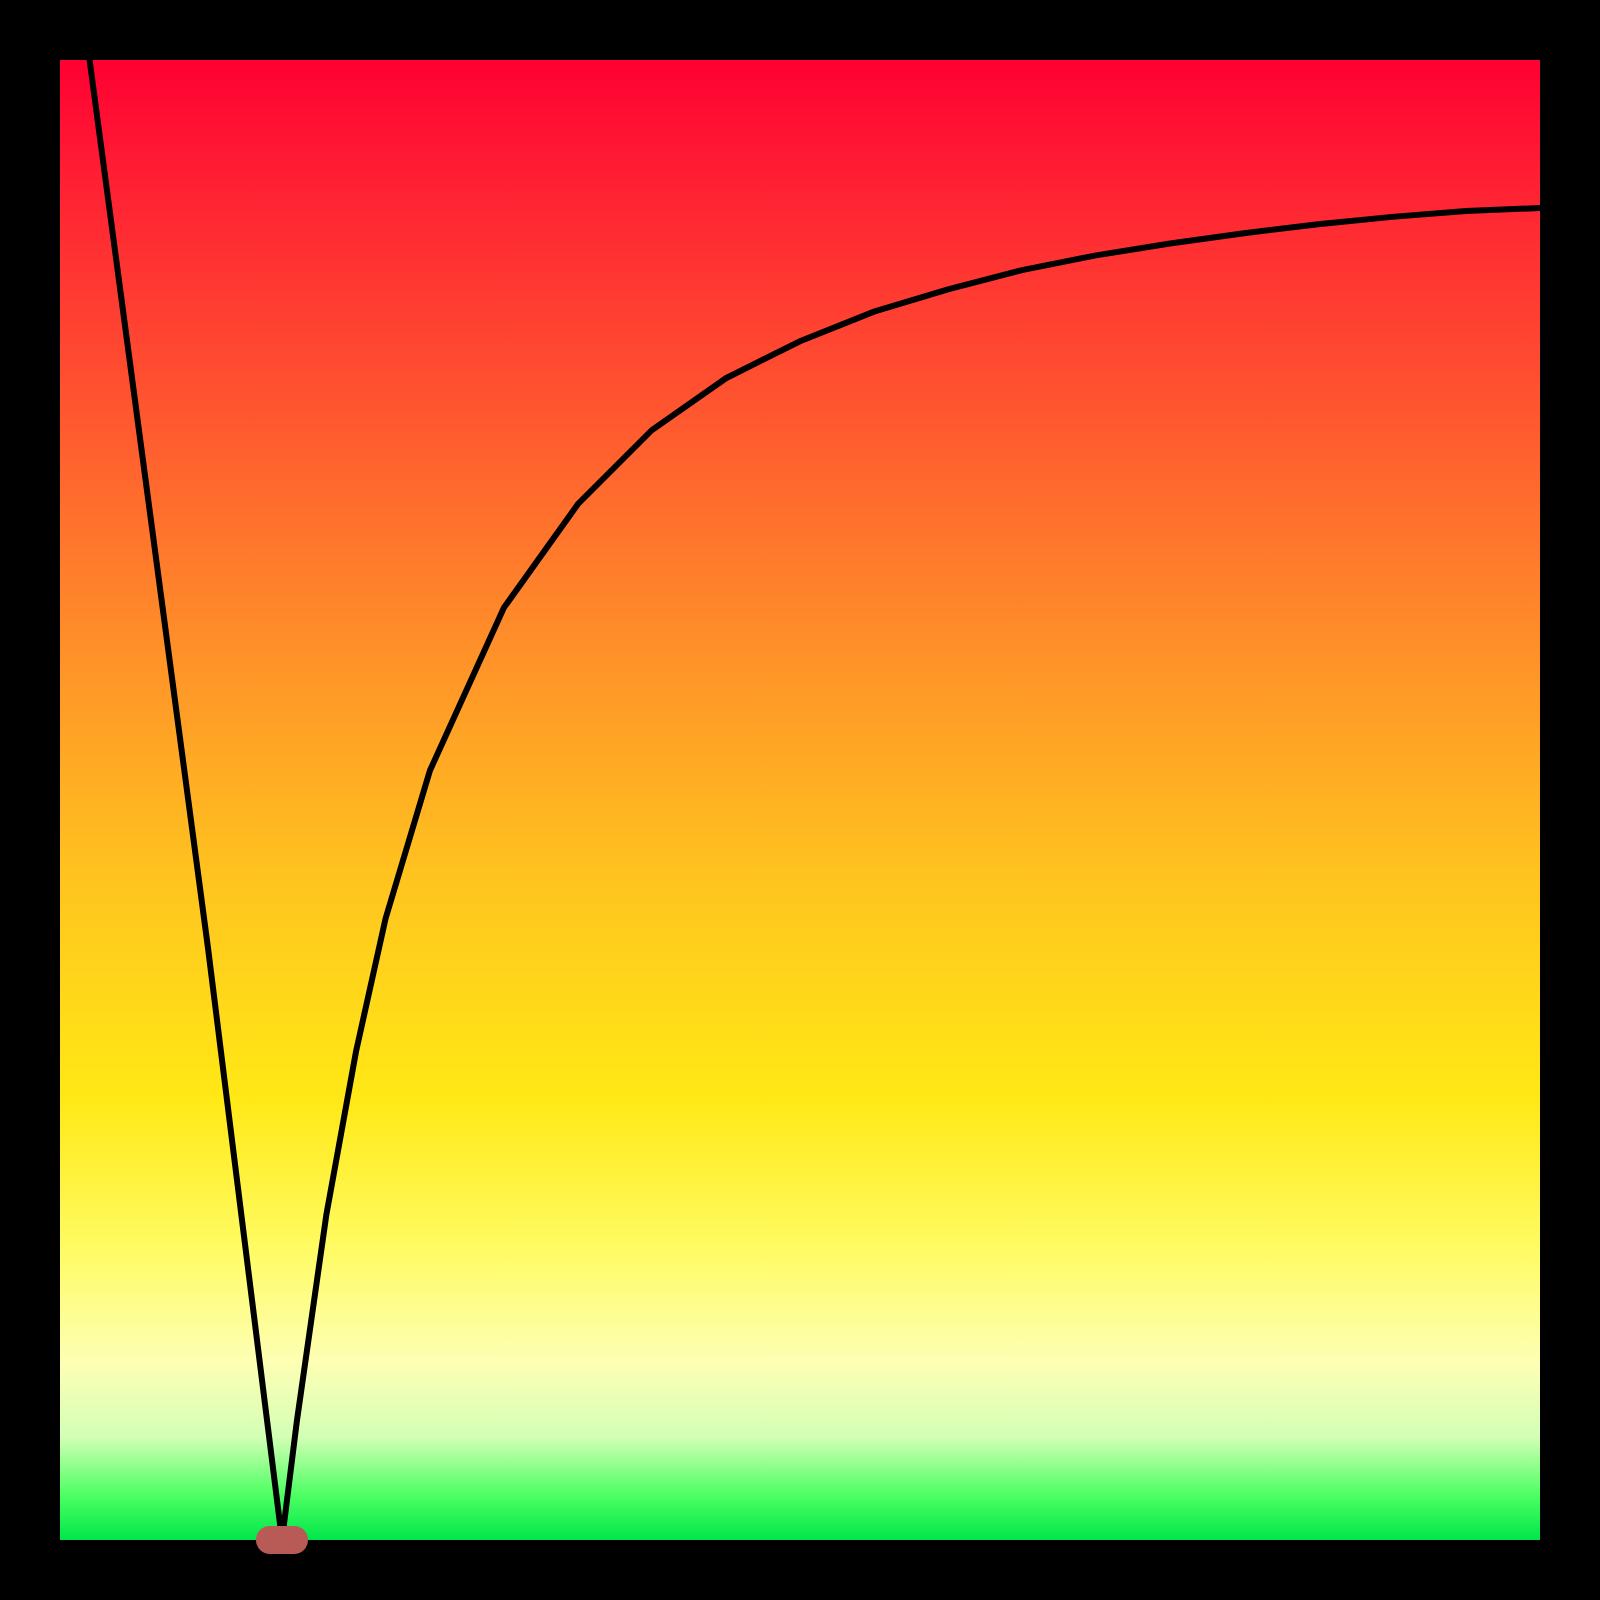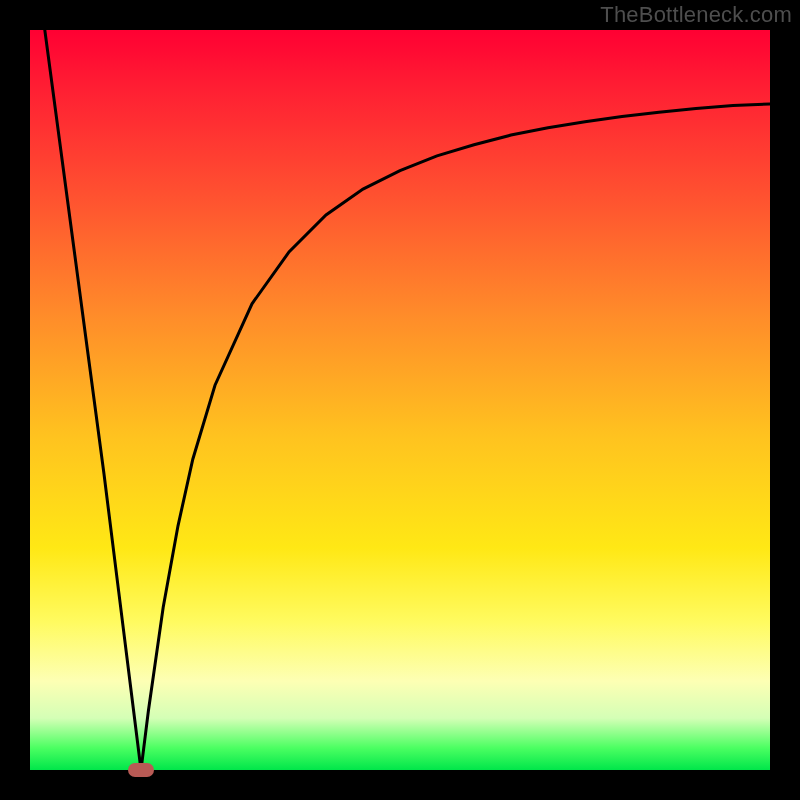--- a/index.html
+++ b/index.html
@@ -78,15 +78,14 @@
   <div class="plot-area">
 
     <svg class="curve" viewBox="0 0 740 740" preserveAspectRatio="none">
       <path id="curve-path" d="M14.80 0.00 L29.60 111.00 L44.40 222.00 L59.20 333.00 L74.00 444.00 L88.80 562.40 L103.60 680.80 L111.00 740.00 L118.40 680.80 L133.20 577.20 L148.00 495.80 L162.80 429.20 L185.00 355.20 L222.00 273.80 L259.00 222.00 L296.00 185.00 L333.00 159.10 L370.00 140.60 L407.00 125.80 L444.00 114.70 L481.00 105.08 L518.00 97.68 L555.00 91.76 L592.00 86.58 L629.00 82.14 L666.00 78.44 L703.00 75.48 L740.00 74.00"></path>
     </svg>
 
     <div class="marker" id="min-marker" style="left: 111px; top: 740px;"></div>
 
   </div>
 
-  <div class="watermark">TheBottleneck.com</div>
 
 </div>
 
 </body></html>

